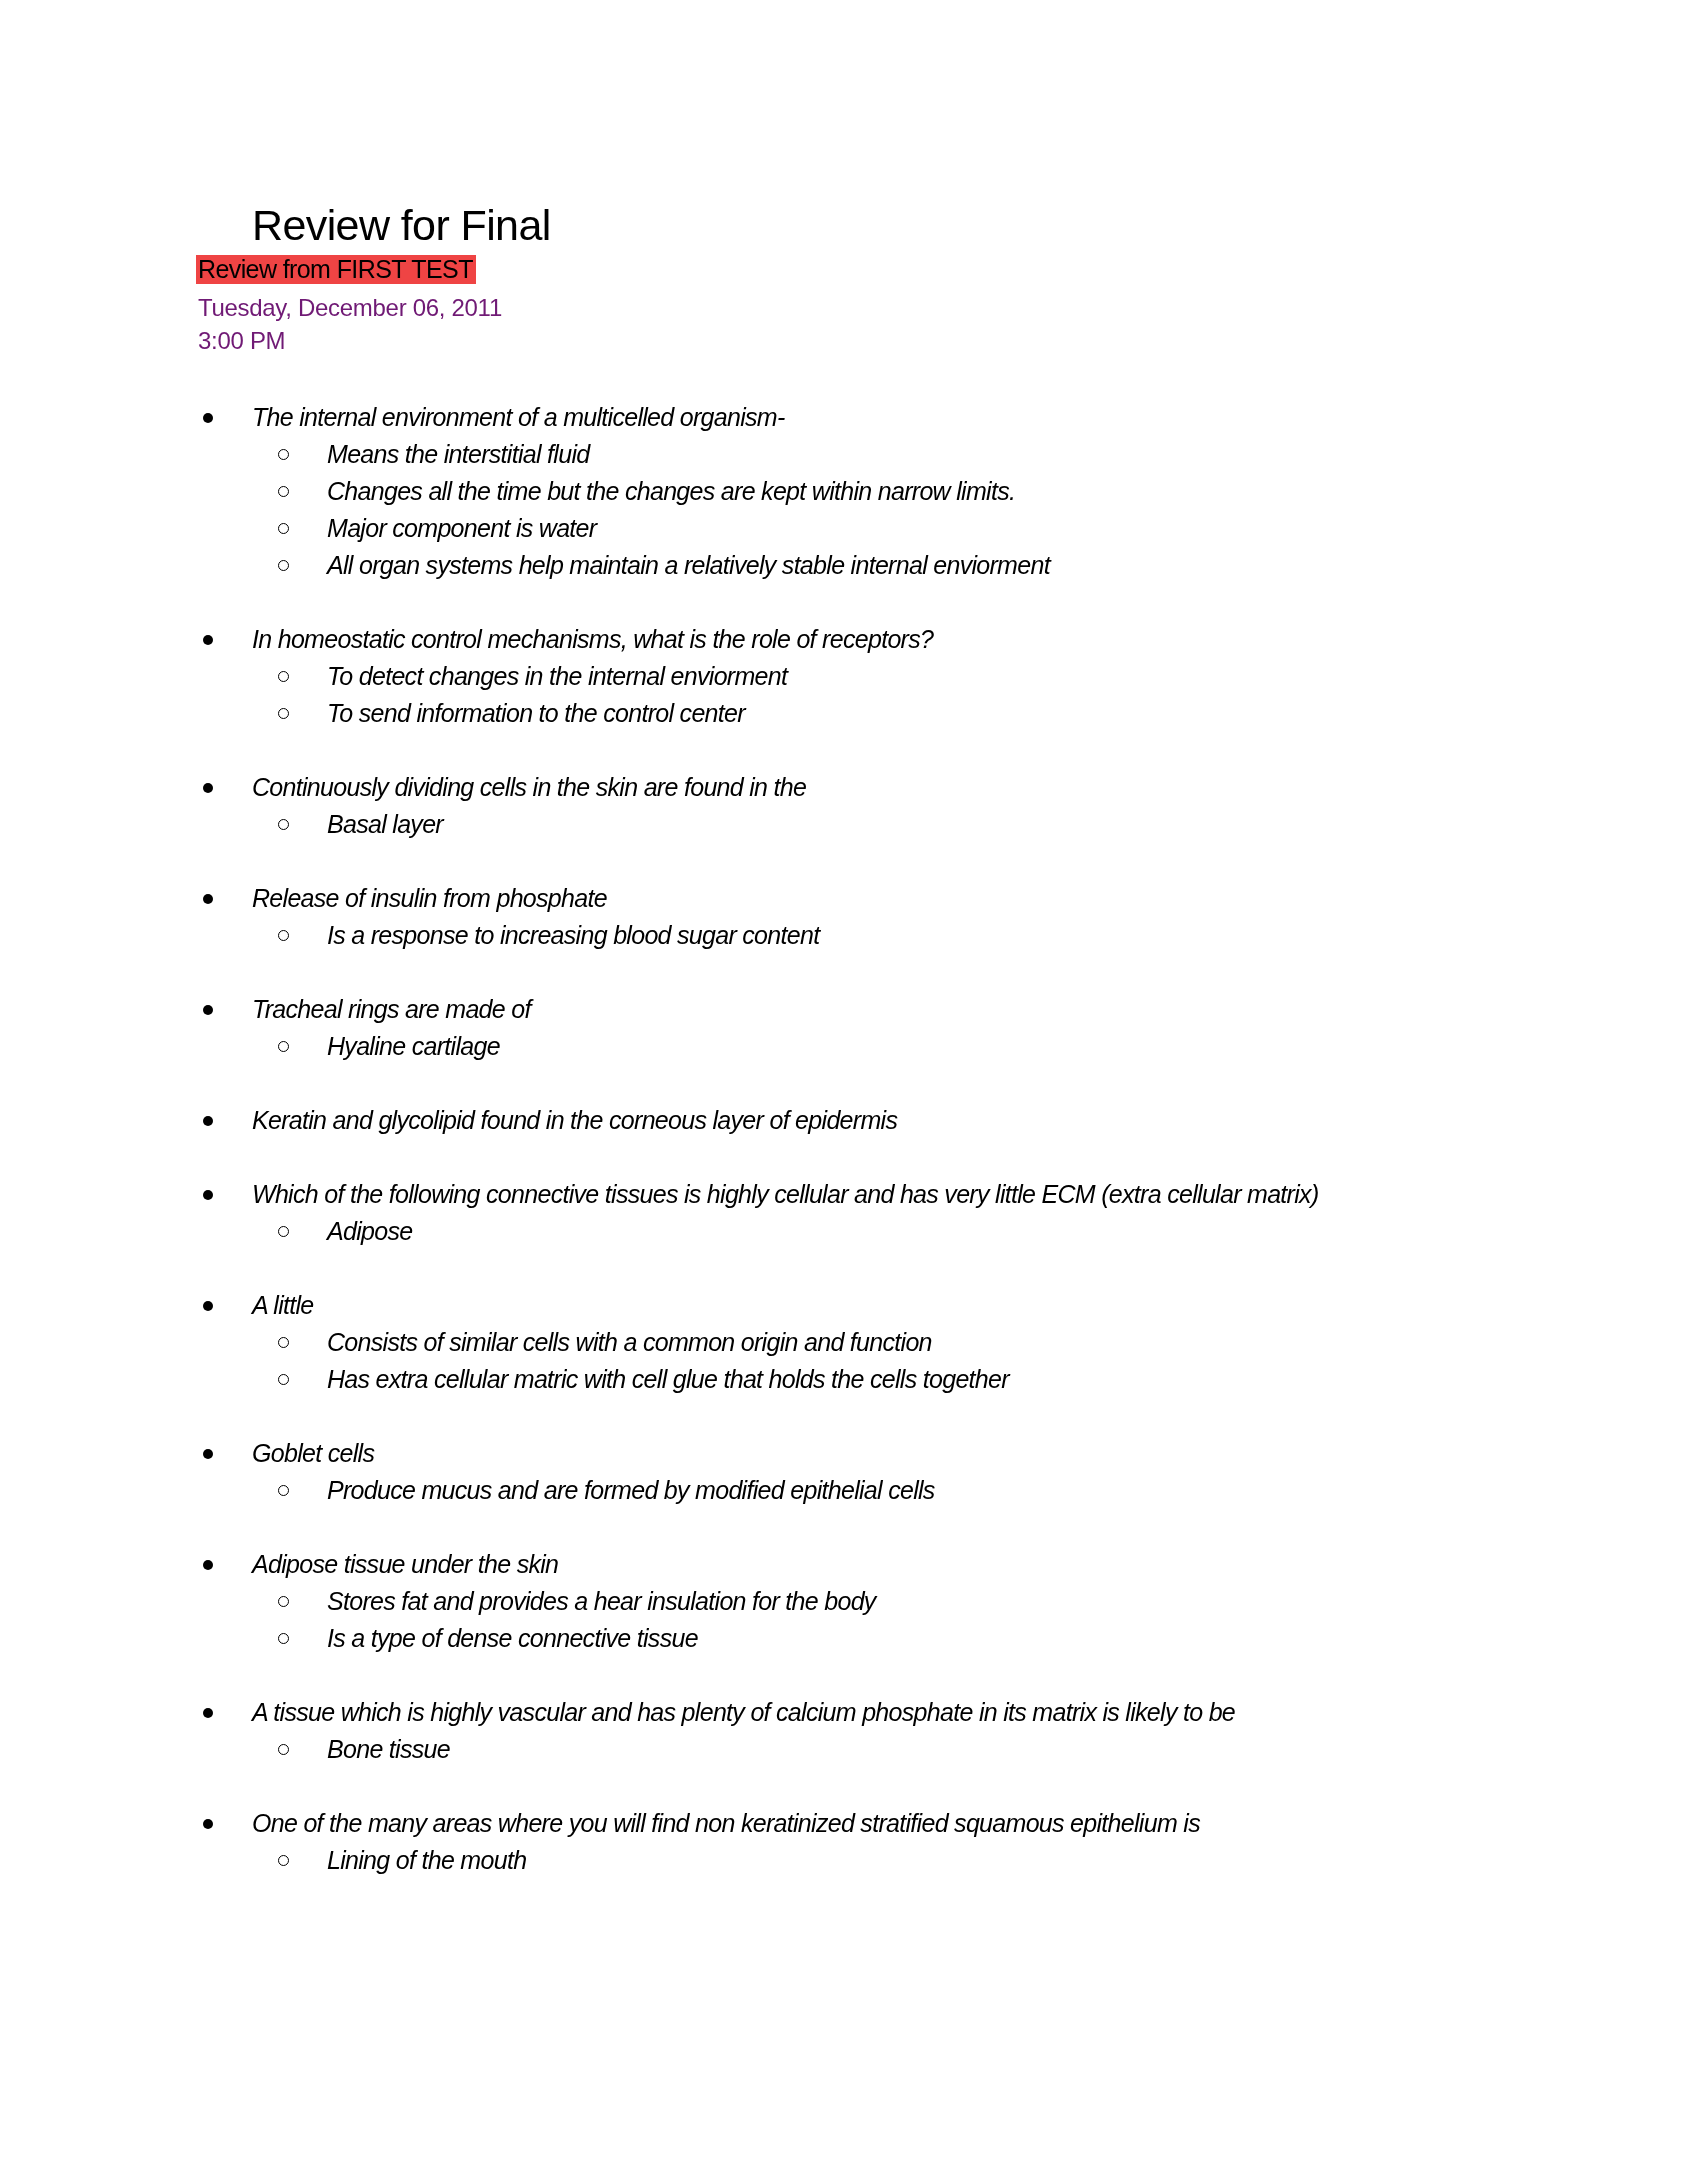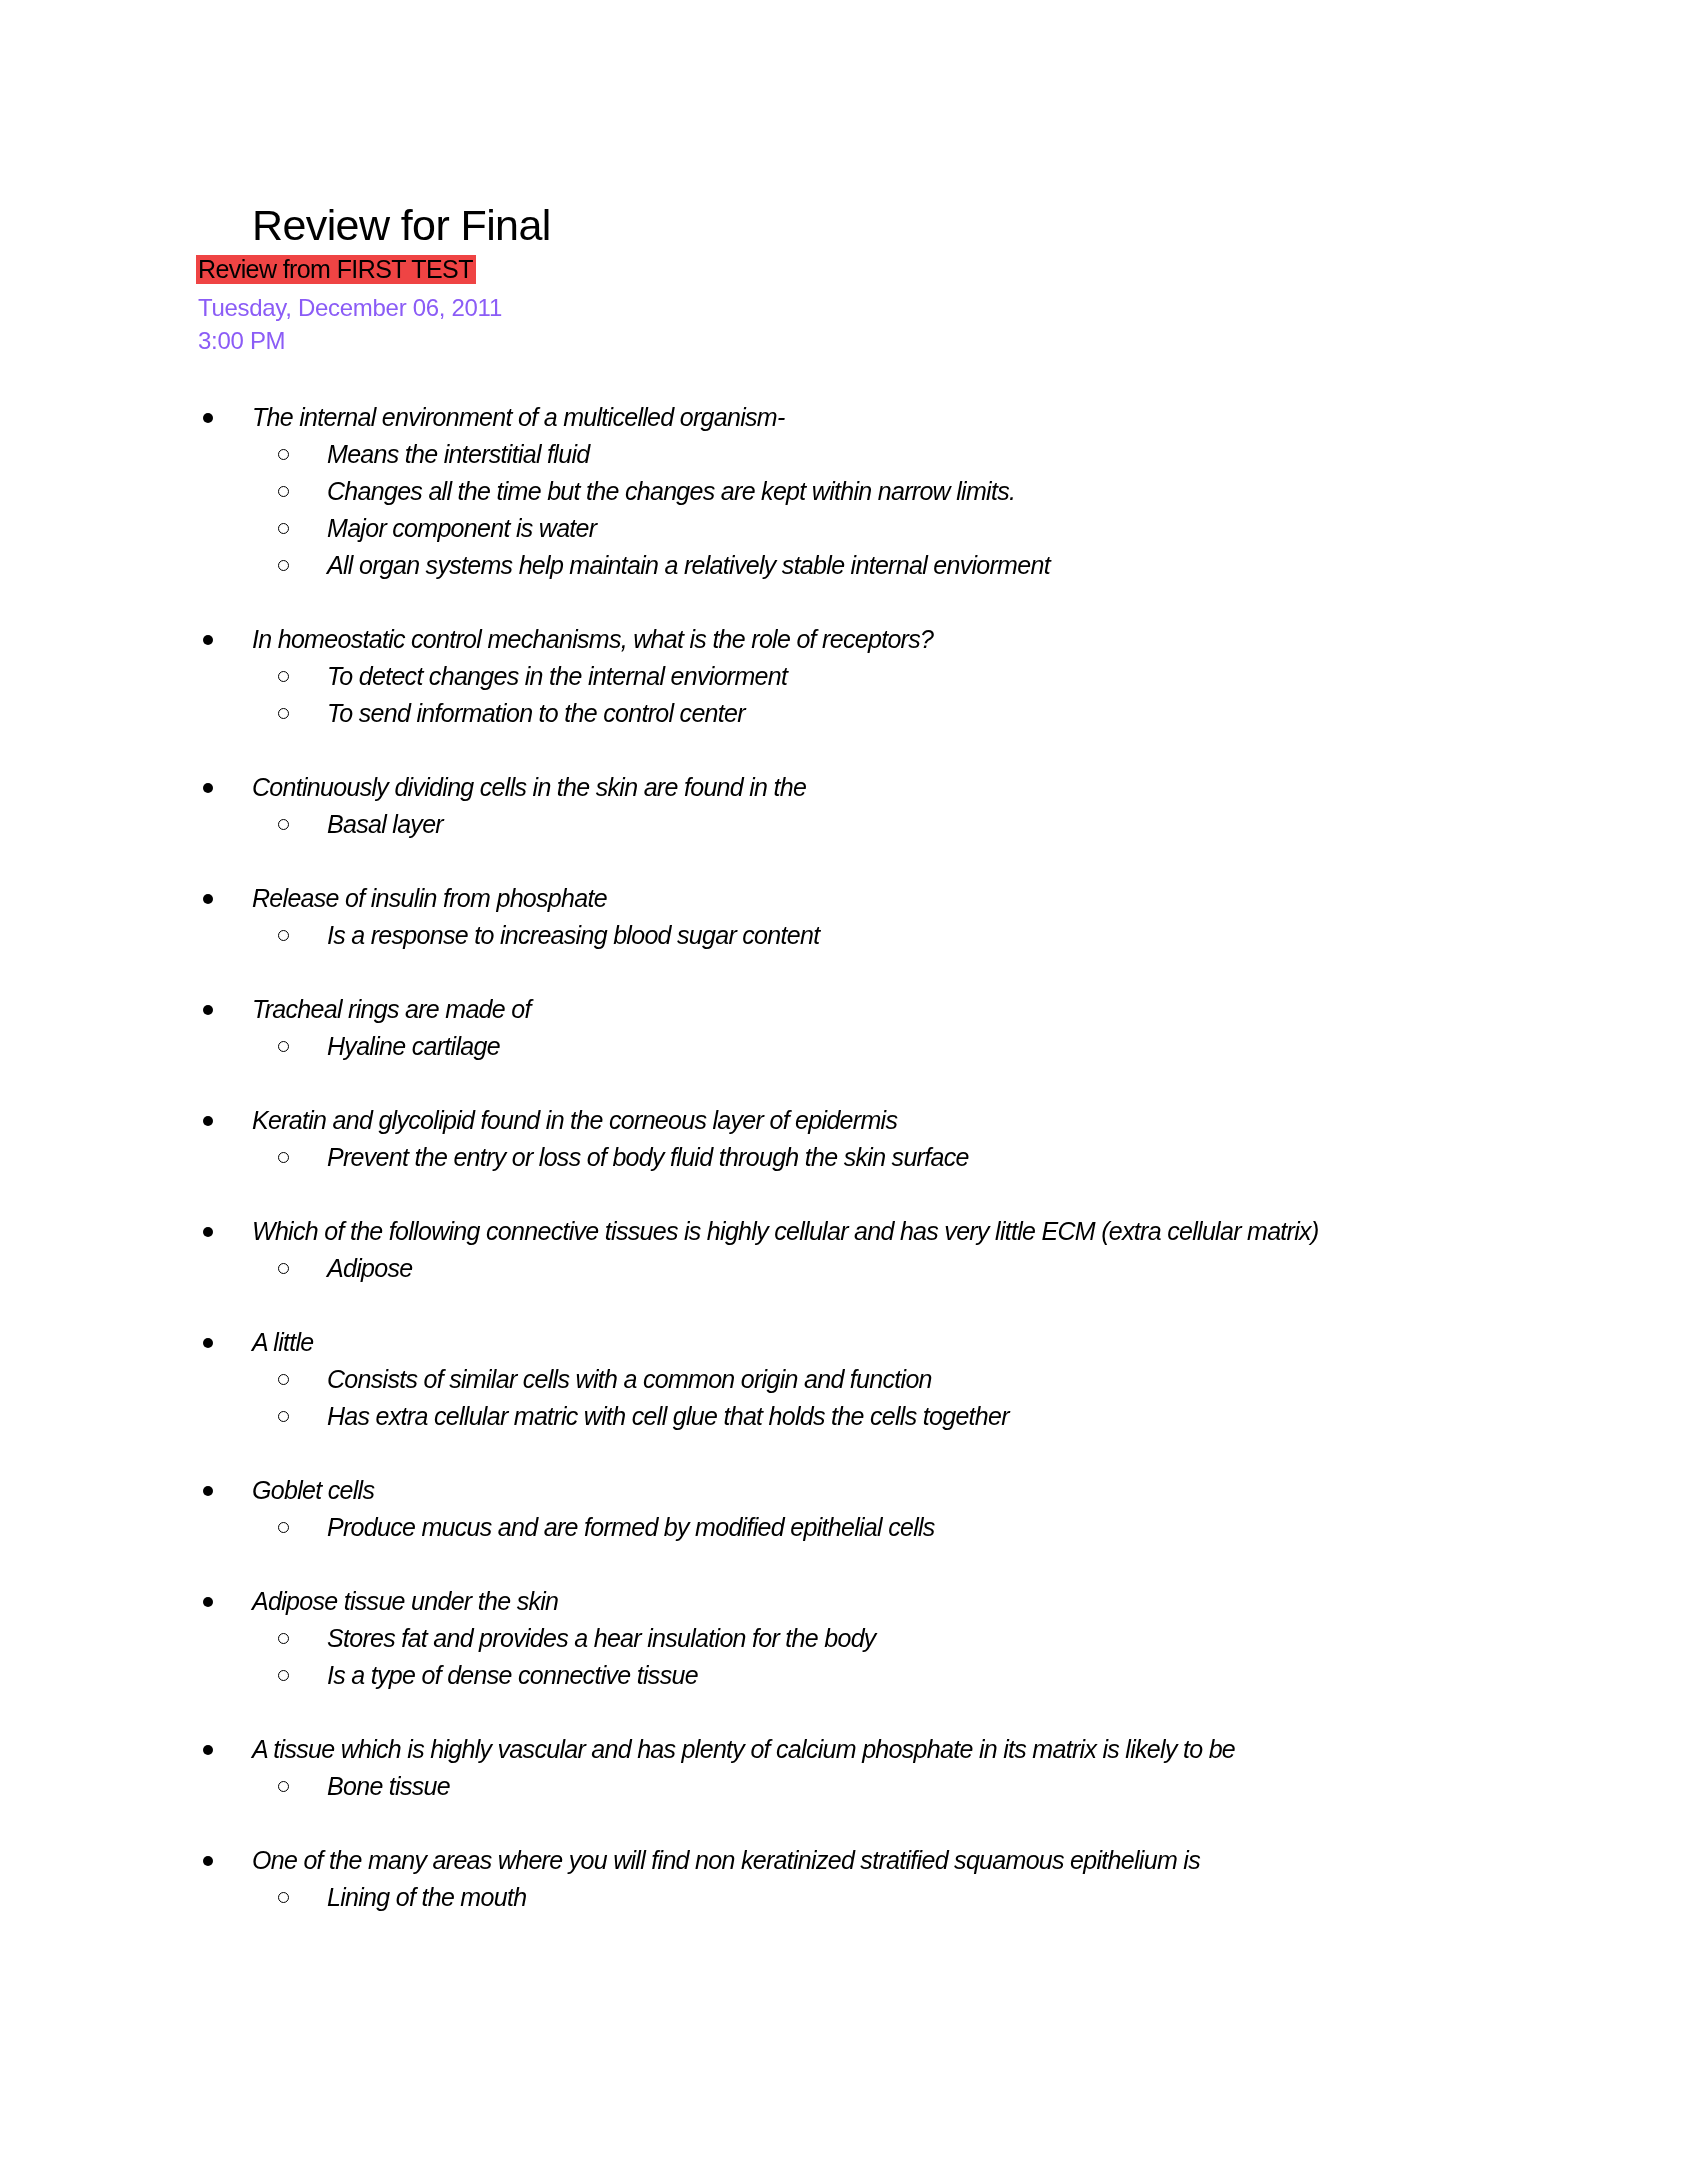--- a/index.html
+++ b/index.html
@@ -41,21 +41,21 @@
     font-size: 25px;
     line-height: 29px;
     letter-spacing: -0.6px;
     white-space: nowrap;
   }
   .meta {
     position: absolute;
     left: 198px;
     font-size: 24px;
     line-height: 30px;
-    color: #8b5cf6;
+    color: #701a75;
     letter-spacing: -0.3px;
     white-space: nowrap;
   }
   .meta.date { top: 293px; }
   .meta.time { top: 326px; }
 
   .notes {
     position: absolute;
     left: 0;
     top: 399px;
@@ -181,24 +181,20 @@
         <span class="bullet-ring"></span>
         <span class="text">Hyaline cartilage</span>
       </div>
     </div>
 
     <div class="group">
       <div class="line l1">
         <span class="bullet-dot"></span>
         <span class="text">Keratin and glycolipid found in the corneous layer of epidermis</span>
       </div>
-      <div class="line l2">
-        <span class="bullet-ring"></span>
-        <span class="text">Prevent the entry or loss of body fluid through the skin surface</span>
-      </div>
     </div>
 
     <div class="group">
       <div class="line l1 wrap">
         <span class="bullet-dot"></span>
         <span class="text">Which of the following connective tissues is highly cellular and has very little ECM (extra cellular matrix)</span>
       </div>
       <div class="line l2">
         <span class="bullet-ring"></span>
         <span class="text">Adipose</span>

